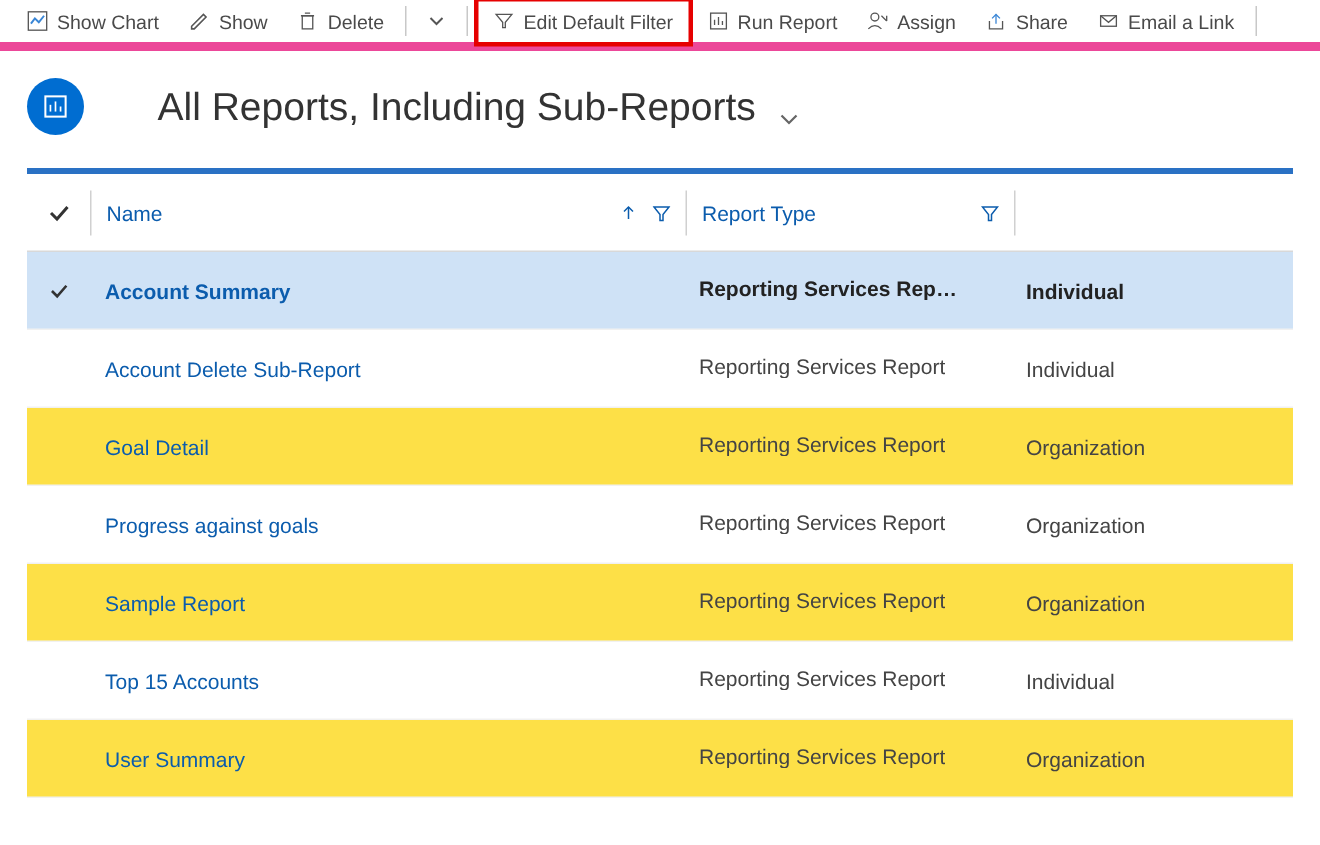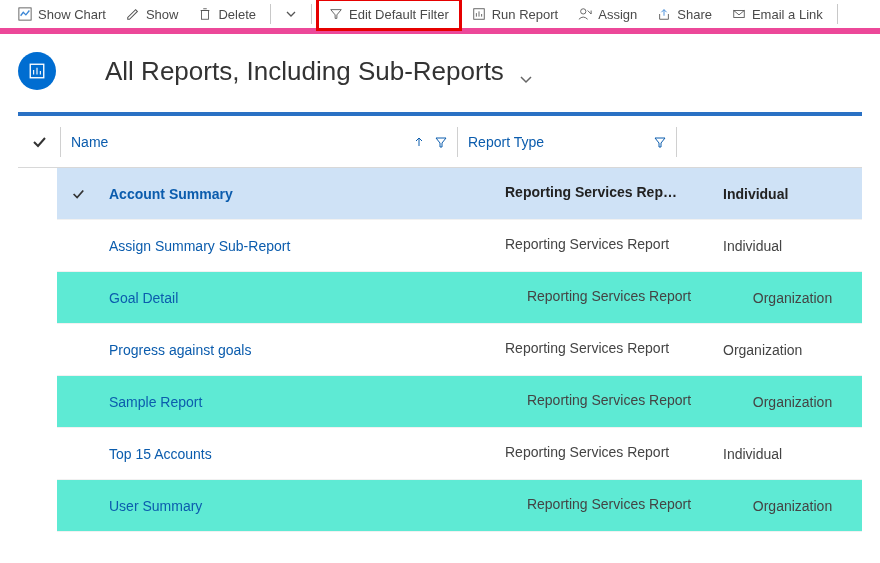--- a/index.html
+++ b/index.html
@@ -104,23 +104,22 @@
     margin-left: auto;
     padding-right: 10px;
     color: #0b5cad;
   }
   .grid-row {
     display: flex;
     align-items: center;
     height: 52px;
     border-bottom: 1px solid #f1f1f1;
     font-size: 14px;
-    margin-left: 39px;
-  }
-  .grid-row.alt { background: #5eead4; text-align: center; }
+  }
+  .grid-row.alt { background: #fde047; }
   .grid-row.selected { background: #cfe2f6; font-weight: 600; }
   .grid-row.selected .link { color: #0b5cad; font-weight: 600;}
   .link { color: #0b5cad; cursor: pointer; }
   .cell-name-inner { display:flex; align-items:center; height:100%; }
   .txt-type, .txt-view { color: #444; }
   .grid-row.selected .txt-type, .grid-row.selected .txt-view { color:#222; font-weight:600;}
   .truncate { white-space: nowrap; overflow: hidden; text-overflow: ellipsis; max-width: 195px; display:inline-block;}
 </style>
 </head>
 <body>
@@ -253,21 +252,21 @@
         </div>
         <div class="cell-name cell-name-inner">
           <span class="link">Account Summary</span>
         </div>
         <div class="cell-type"><span class="txt-type truncate">Reporting Services Rep…</span></div>
         <div class="cell-view"><span class="txt-view">Individual</span></div>
       </div>
       <div class="grid-row">
         <div class="cell-check"></div>
         <div class="cell-name cell-name-inner">
-          <span class="link">Assign Summary Sub-Report</span>
+          <span class="link">Account Delete Sub-Report</span>
         </div>
         <div class="cell-type"><span class="txt-type truncate">Reporting Services Report</span></div>
         <div class="cell-view"><span class="txt-view">Individual</span></div>
       </div>
       <div class="grid-row alt">
         <div class="cell-check"></div>
         <div class="cell-name cell-name-inner">
           <span class="link">Goal Detail</span>
         </div>
         <div class="cell-type"><span class="txt-type truncate">Reporting Services Report</span></div>

